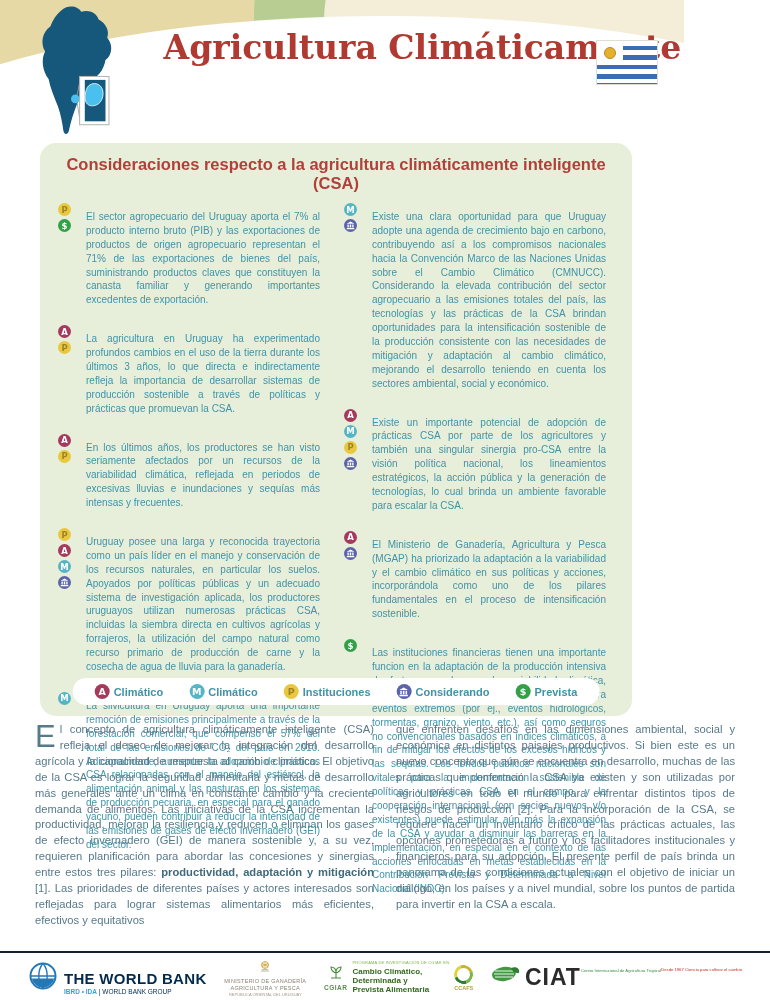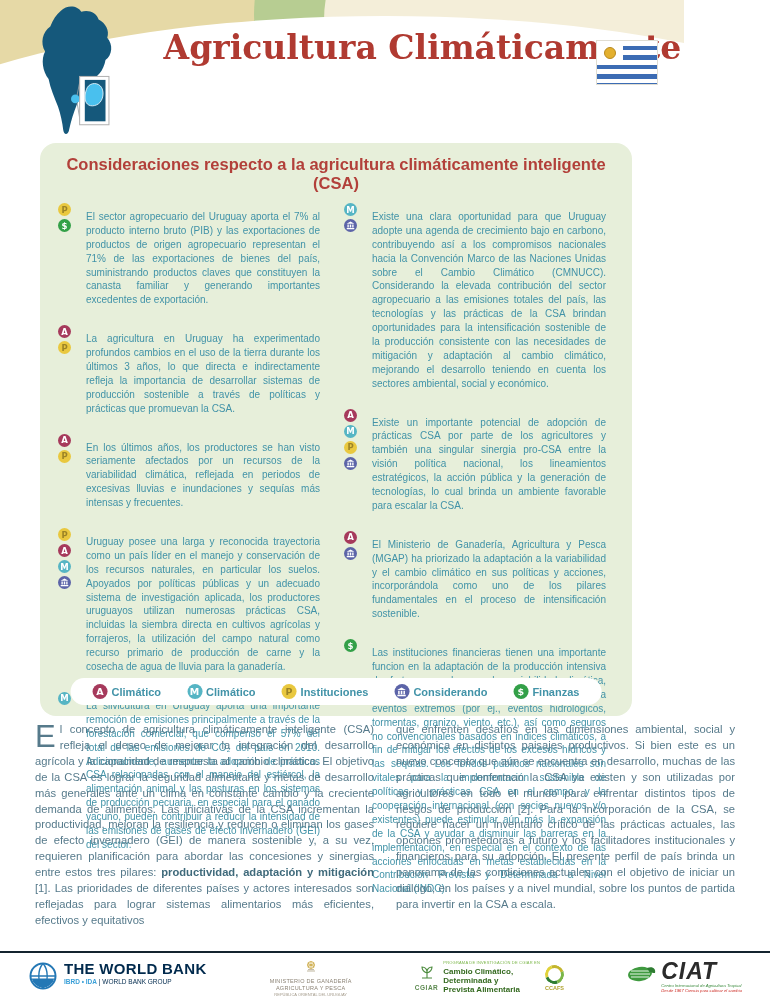--- a/index.html
+++ b/index.html
@@ -50,38 +50,38 @@
 
   
   .intro{position:absolute;left:35px;top:722px;width:700px;display:flex;gap:22px;}
   .intro-col{flex:1;font-size:11.2px;line-height:1.42;color:#567a8b;text-align:justify;}
   .dropcap{float:left;font-size:31px;line-height:25px;padding:2px 4px 0 0;color:#567a8b;}
   .intro b{color:#3f6a7b;margin-top:32px;}
 
   
   .footer{position:absolute;left:0;top:951px;width:770px;height:49px;border-top:2px solid #14242f;
       box-sizing:border-box;display:flex;align-items:center;justify-content:space-between;padding:2px 28px 0 28px;}
-  .wb{display:flex;align-items:flex-start;gap:6px;}
+  .wb{display:flex;align-items:flex-end;gap:6px;}
   .wb-name{font-size:15px;font-weight:700;color:#012a4d;letter-spacing:0.3px;line-height:1;}
   .wb-sub{font-size:6.5px;margin-top:2px;color:#012a4d;}
   .wb-sub .ibrd{color:#3aa0d8;font-weight:700;}
   .mini{display:flex;flex-direction:column;align-items:center;line-height:1.25;}
   .mini-name{font-size:5.5px;color:#8b8274;letter-spacing:0.3px;text-align:center;}
   .mini-sub{font-size:4px;color:#a39a8a;}
   .cgiar{display:flex;flex-direction:column;align-items:center;gap:1px;}
   .cgiar-name{font-size:6.5px;color:#5d8a50;font-weight:700;letter-spacing:0.5px;}
   .ccafs{display:flex;align-items:center;gap:5px;}
   .ccafs-text{display:flex;flex-direction:column;line-height:1.15;}
   .ccafs-prog{font-size:4px;color:#7ab648;letter-spacing:0.2px;margin-bottom:1px;}
   .ccafs-name{font-size:8px;font-weight:700;color:#33691e;}
   .ccafs-ring{width:19px;height:19px;border-radius:50%;border:3.5px solid;box-sizing:border-box;
       border-color:#c3b52e #7ab648 #2f7d32 #e0d23a;transform:rotate(25deg);}
   .ccafs-acronym{font-size:5.5px;color:#b0a22e;font-weight:700;text-align:center;margin-top:1px;}
   .ciat{display:flex;align-items:center;gap:4px;}
-  .ciat-text{display:flex;flex-direction:column;line-height:1;font-style:italic;}
+  .ciat-text{display:flex;flex-direction:row;line-height:1;}
   .ciat-name{font-size:23px;font-weight:700;color:#2b2b2b;letter-spacing:1px;line-height:0.9;}
   .ciat-sub{font-size:4.2px;color:#3a8a3c;margin-top:2px;}
   .ciat-tag{font-size:4.2px;color:#cc2a22;margin-top:1px;}
 </style>
 </head>
 <body>
 
 <div class="page">
 
   <div class="header">
@@ -226,21 +226,21 @@
       <div class="legend-item">
         <span class="ic ic-I">
             <svg width="10" height="10" viewBox="0 0 10 10">
               <path d="M5 0.6 L9.3 3 H0.7 Z M1.6 3.8 h1.5 v3.4 H1.6 Z M4.2 3.8 h1.6 v3.4 H4.2 Z M6.9 3.8 h1.5 v3.4 H6.9 Z M0.8 7.8 h8.4 v1.4 H0.8 Z" fill="#fff"></path>
             </svg>
           </span>
         <span>Considerando</span>
       </div>
       <div class="legend-item">
         <span class="ic ic-S">$</span>
-        <span>Finanzas</span>
+        <span>Prevista</span>
       </div>
     </div>
   </div>
 
   <div class="intro">
     <div class="intro-col">
       <span class="dropcap">E</span><span>l concepto de agricultura climáticamente inteligente (CSA) refleja el deseo de mejorar la integración del desarrollo agrícola y la capacidad de respuesta al cambio climático. El objetivo de la CSA es lograr la seguridad alimentaria y metas de desarrollo más generales ante un clima en constante cambio y la creciente demanda de alimentos. Las iniciativas de la CSA incrementan la productividad, mejoran la resiliencia y reducen o eliminan los gases de efecto invernadero (GEI) de manera sostenible y, a su vez, requieren planificación para abordar las concesiones y sinergias entre estos tres pilares: </span><b>productividad, adaptación y mitigación</b><span> [1]. Las prioridades de diferentes países y actores interesados son reflejadas para lograr sistemas alimentarios más eficientes, efectivos y equitativos</span>
     </div>
     <div class="intro-col">
       <span>que enfrenten desafíos en las dimensiones ambiental, social y económica en distintos paisajes productivos. Si bien este es un nuevo concepto que aún se encuentra en desarrollo, muchas de las prácticas que conforman la CSA ya existen y son utilizadas por agricultores en todo el mundo para enfrentar distintos tipos de riesgos de producción [2]. Para la incorporación de la CSA, se requiere hacer un inventario crítico de las prácticas actuales, las opciones prometedoras a futuro y los facilitadores institucionales y financieros para su adopción. El presente perfil de país brinda un panorama de las condiciones actuales con el objetivo de iniciar un diálogo, en los países y a nivel mundial, sobre los puntos de partida para invertir en la CSA a escala.</span>

